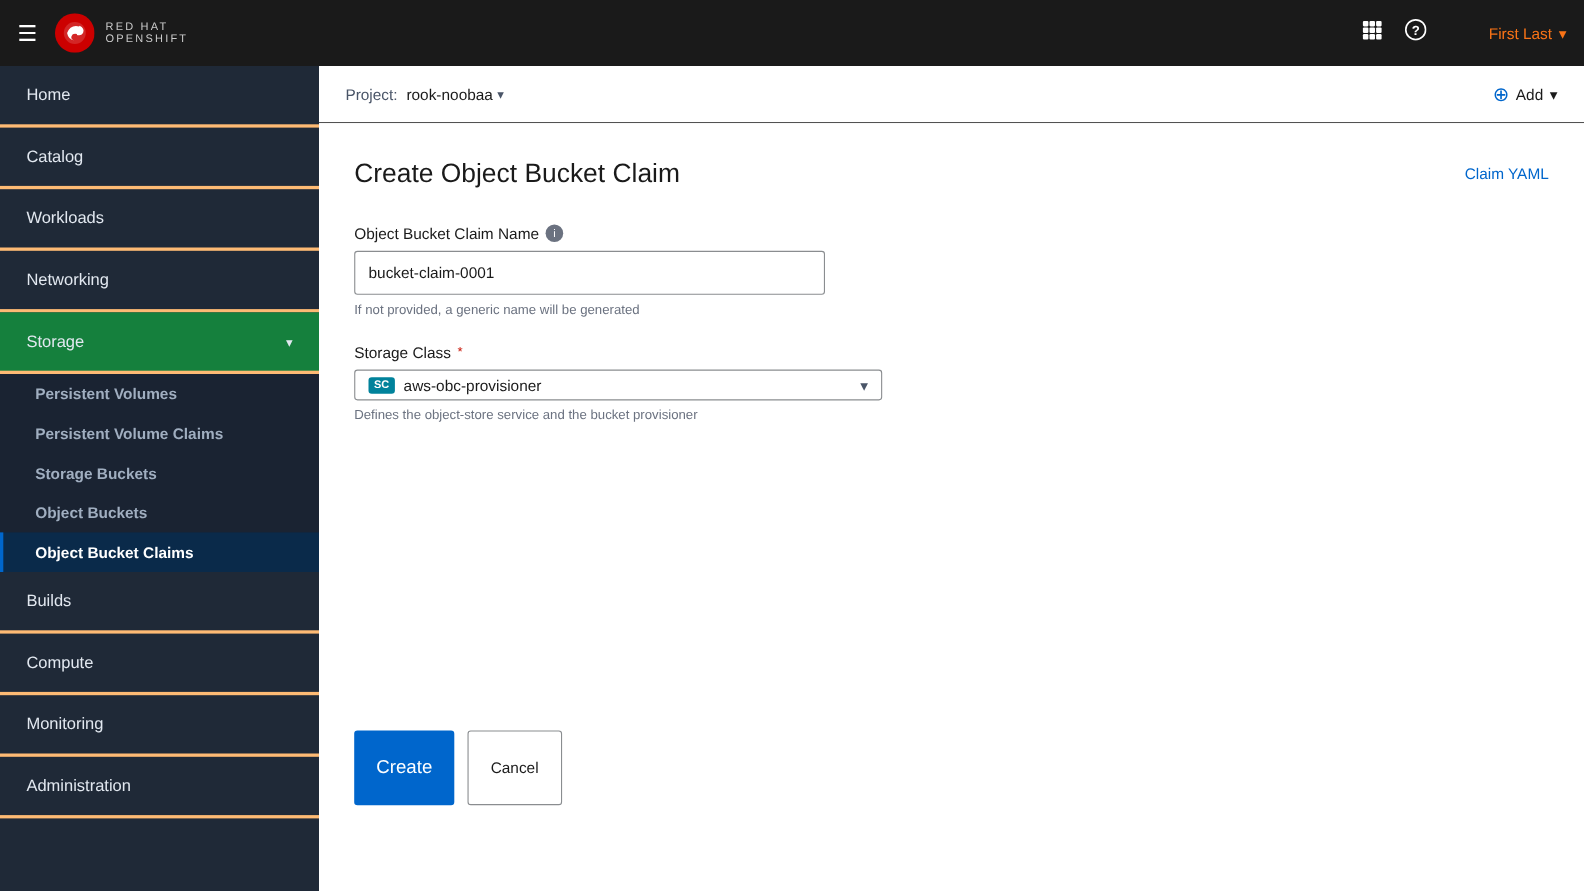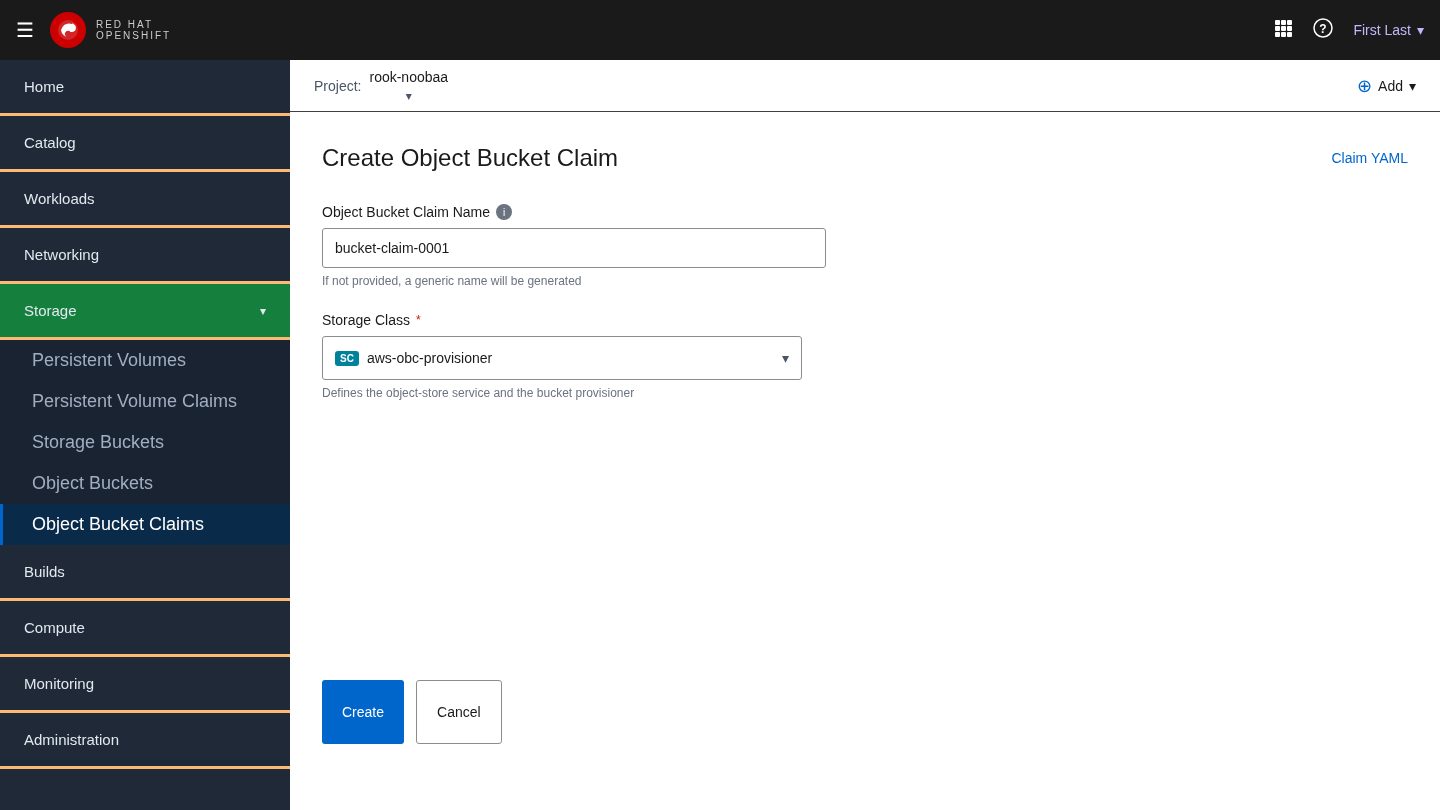--- a/index.html
+++ b/index.html
@@ -16,21 +16,21 @@
       flex-shrink: 0;
     }
     .top-nav-left { display: flex; align-items: center; gap: 16px; }
     .hamburger { color: #fff; font-size: 20px; cursor: pointer; }
     .logo-area { display: flex; align-items: center; gap: 10px; }
     .logo-text { color: #fff; font-size: 16px; font-weight: 700; letter-spacing: 0.5px; line-height: 1.1; }
     .logo-text span { display: block; font-size: 10px; font-weight: 400; letter-spacing: 2px; color: #ccc; }
 
     .top-nav-right { display: flex; align-items: center; gap: 20px; color: #fff; }
     .nav-icon { font-size: 20px; cursor: pointer; color: #fff; }
-    .user-menu { display: flex; align-items: flex-end; gap: 6px; cursor: pointer; font-size: 14px; color: #c4b5fd; }
+    .user-menu { display: flex; align-items: flex-end; gap: 6px; cursor: pointer; font-size: 14px; color: #f97316; margin-left: 36px; }
 
     
     .app-body { display: flex; flex: 1; overflow: hidden; }
 
     
     .sidebar {
       width: 290px;
       background: #1f2937;
       color: #d1d5db;
       flex-shrink: 0;
@@ -47,25 +47,26 @@
       transition: background 0.15s;
       display: flex;
       align-items: center;
       justify-content: space-between;
     }
     .sidebar-nav-item.active { background: #15803d; }
 
     .sidebar-sub-items { background: #1a2332; }
     .sidebar-sub-item {
       padding: 10px 24px 10px 32px;
-      font-size: 18px;
+      font-size: 14px;
       cursor: pointer;
       color: #a0aec0;
       transition: background 0.15s;
       display: block;
+      font-weight: bold;
     }
     .sidebar-sub-item.active {
       background: #0a2a4a;
       color: #fff;
       border-left: 3px solid #0066cc;
       padding-left: 29px;
     }
 
     .chevron { font-size: 12px; }
 
@@ -78,21 +79,21 @@
       border-bottom: 1px solid #404040;
       padding: 0 24px;
       height: 52px;
       display: flex;
       align-items: center;
       justify-content: space-between;
       flex-shrink: 0;
     }
     .project-selector { display: flex; align-items: center; gap: 8px; font-size: 14px; }
     .project-label { color: #4a5568; font-weight: 500; }
-    .project-value { display: flex; align-items: center; gap: 4px; color: #1a1a1a; font-weight: 500; cursor: pointer; flex-direction: column; }
+    .project-value { display: flex; align-items: center; gap: 4px; color: #1a1a1a; font-weight: 500; cursor: pointer; }
     .project-chevron { font-size: 12px; color: #4a5568; }
 
     .add-button {
       display: flex; align-items: center; gap: 6px;
       background: none; border: none; cursor: pointer;
       color: #1a1a1a; font-size: 14px;
     }
     .add-plus { color: #0066cc; font-size: 18px; }
 
     
@@ -123,35 +124,35 @@
       border-radius: 50%;
       display: inline-flex;
       align-items: center;
       justify-content: center;
       color: #fff;
       font-size: 10px;
       cursor: pointer;
     }
 
     .text-input {
-      width: 504px;
+      width: 428px;
       height: 40px;
       border: 1px solid #8a8d90;
       border-radius: 3px;
       padding: 0 12px;
       font-size: 14px;
       color: #1a1a1a;
       outline: none;
     }
 
     .field-hint { font-size: 12px; color: #6b7280; margin-top: 6px; }
 
     .storage-class-select {
       width: 480px;
-      height: 44px;
+      height: 28px;
       border: 1px solid #8a8d90;
       border-radius: 3px;
       padding: 0 12px;
       font-size: 14px;
       color: #1a1a1a;
       display: flex;
       align-items: center;
       justify-content: space-between;
       cursor: pointer;
       background: #fff;
@@ -170,21 +171,21 @@
     .sc-chevron { color: #4a5568; font-size: 14px; }
 
     
     .form-actions { margin-top: 280px; display: flex; gap: 12px; }
     .btn-create {
       background: #0066cc;
       color: #fff;
       border: none;
       border-radius: 3px;
       padding: 24px 20px;
-      font-size: 14px;
+      font-size: 17px;
       cursor: pointer;
       font-weight: 500;
     }
     .btn-cancel {
       background: #fff;
       color: #1a1a1a;
       border: 1px solid #8a8d90;
       border-radius: 3px;
       padding: 8px 20px;
       font-size: 14px;

